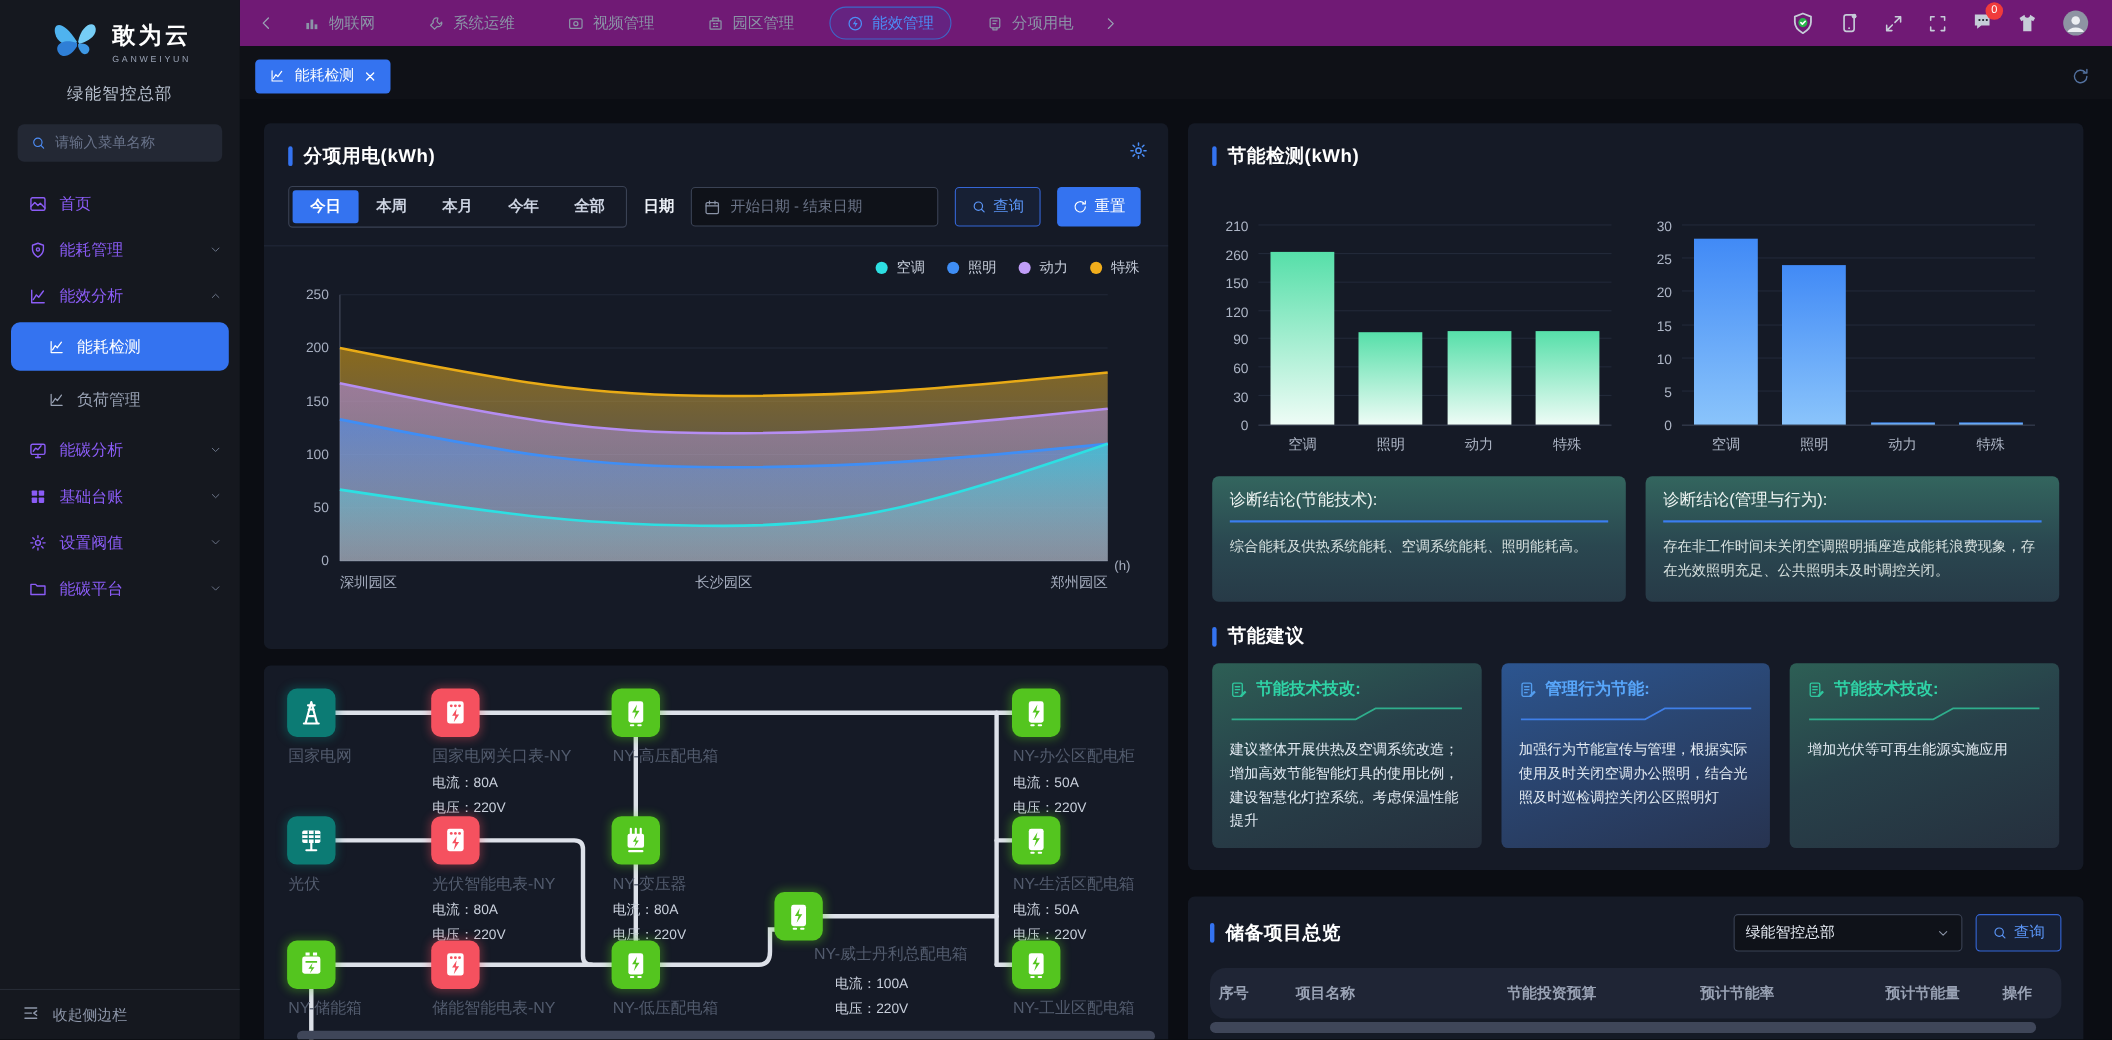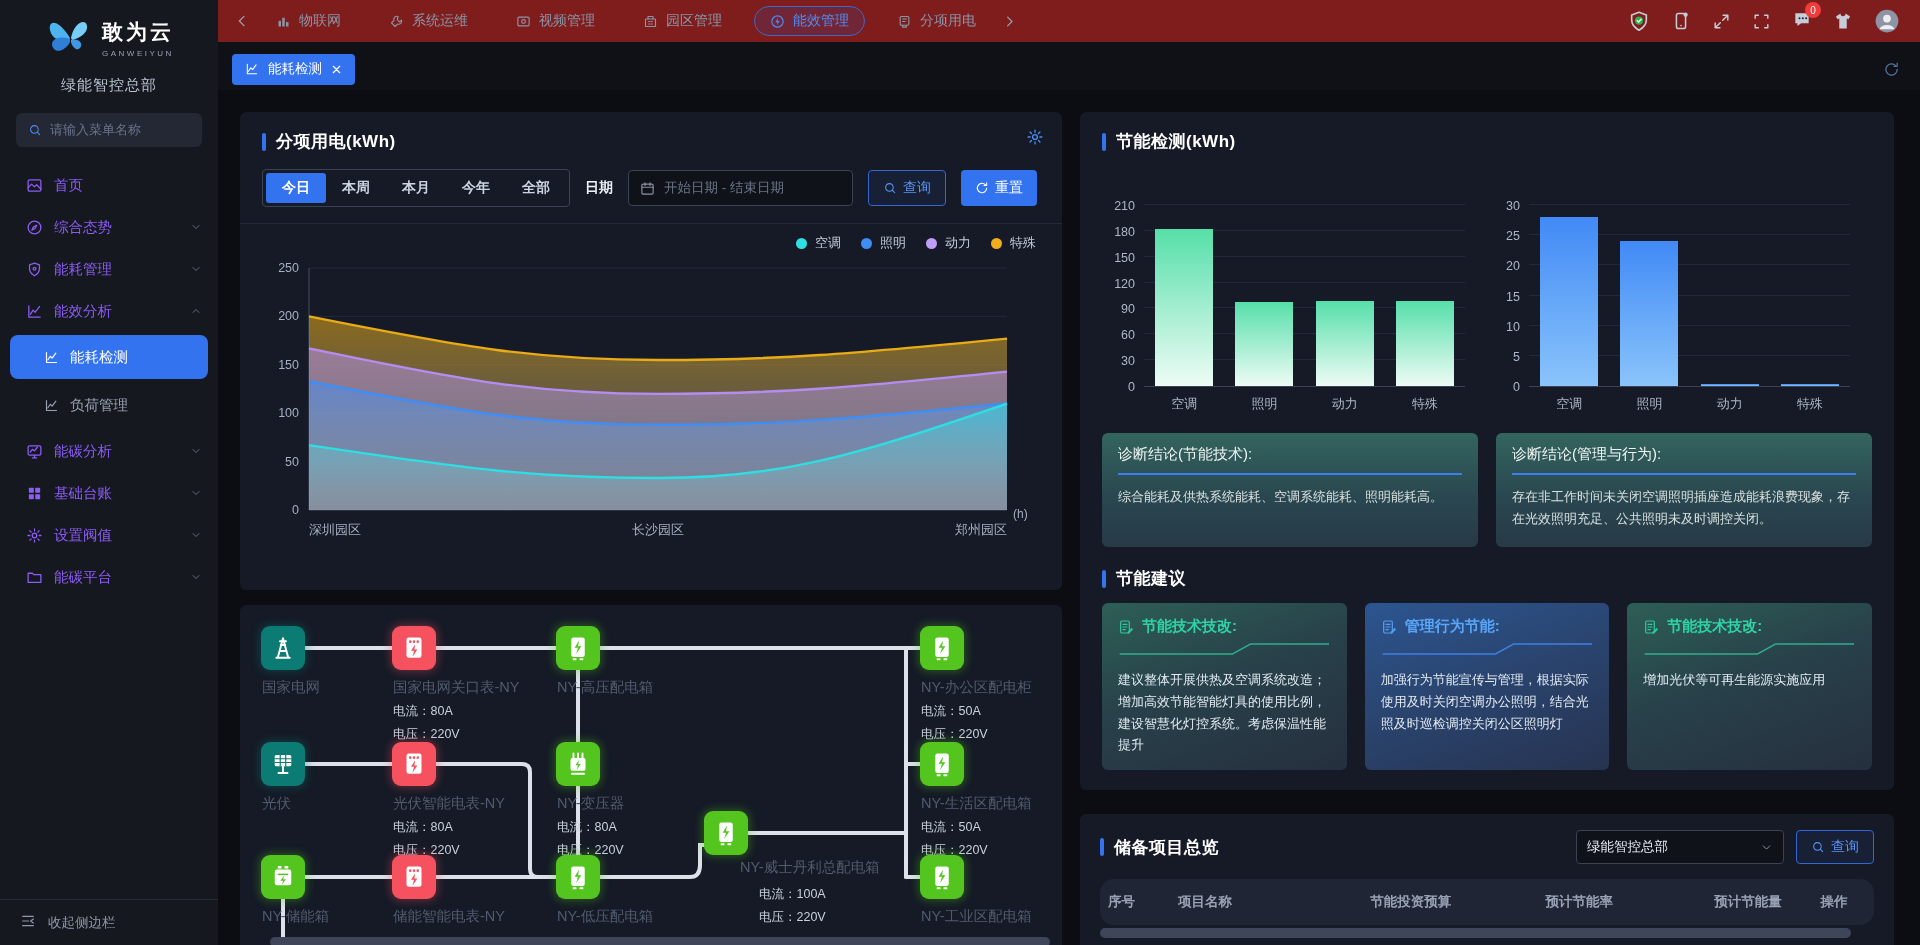--- a/index.html
+++ b/index.html
@@ -19,21 +19,21 @@
   .menu-item .ic { display:flex; width:17px; }
   .menu-item .lbl { flex:1; }
   .menu-item .chev { color:#6b7488; display:flex; }
   .submenu-item { height:44px; margin:4px 10px; border-radius:8px; display:flex; align-items:center; gap:10px; padding:0 0 0 34px; color:#99a2b4; font-size:14.5px; cursor:pointer; }
   .submenu-item.active { background:#3473f0; color:#fff; }
   .submenu-item .ic { display:flex; width:16px; }
   .sidebar-bottom { position:absolute; left:0; right:0; bottom:0; border-top:1px solid #262b35; height:46px; display:flex; align-items:center; gap:12px; padding-left:20px; color:#8f98ab; font-size:13.5px; cursor:pointer; }
 
   
   .main { flex:1; display:flex; flex-direction:column; min-width:0; }
-  .topbar { height:42px; background:#7f1d1d; display:flex; align-items:center; padding:0 20px 0 16px; }
+  .topbar { height:42px; background:#701a75; display:flex; align-items:center; padding:0 20px 0 16px; }
   .nav-back { color:#9aa3b5; display:flex; margin-right:10px; cursor:pointer; }
   .nav-items { display:flex; align-items:center; gap:16px; flex:1; }
   .nav-item { display:flex; align-items:center; gap:8px; color:#8b94a7; font-size:14px; padding:5px 15px; border:1px solid transparent; border-radius:16px; cursor:pointer; white-space:nowrap; }
   .nav-item .ic { display:flex; }
   .nav-item.active { border-color:#3d68c9; background:rgba(45,90,190,0.16); color:#4d8df6; }
   .nav-fwd { color:#9aa3b5; display:flex; margin-left:-6px; cursor:pointer; }
   .top-icons { display:flex; align-items:center; gap:21px; color:#c6ccd8; }
   .top-ic { position:relative; display:flex; cursor:pointer; }
   .badge { position:absolute; top:-7px; right:-9px; background:#f03b3b; color:#fff; font-size:10px; min-width:16px; height:16px; border-radius:8px; display:flex; align-items:center; justify-content:center; padding:0 4px; }
 
@@ -146,34 +146,20 @@
     </div>
     <nav class="menu" id="side-menu">
         <div class="menu-item">
           <span class="ic">
             <svg width="17" height="17" viewBox="0 0 24 24" fill="none" stroke="currentColor" stroke-width="1.8" stroke-linecap="round" stroke-linejoin="round">
               <rect x="3" y="4" width="18" height="16" rx="2"></rect>
               <path d="M3 15l5-5 4 4 3-3 6 6"></path>
             </svg>
           </span>
     <span class="lbl">首页</span>
-        </div>
-        <div class="menu-item">
-          <span class="ic">
-            <svg width="17" height="17" viewBox="0 0 24 24" fill="none" stroke="currentColor" stroke-width="1.8" stroke-linecap="round" stroke-linejoin="round">
-              <circle cx="12" cy="12" r="9"></circle>
-              <path d="M15.2 8.8l-2.3 4.6-4.6 2.3 2.3-4.6z"></path>
-            </svg>
-          </span>
-    <span class="lbl">综合态势</span>
-          <span class="chev">
-            <svg width="12" height="12" viewBox="0 0 24 24" fill="none" stroke="currentColor" stroke-width="1.8" stroke-linecap="round" stroke-linejoin="round">
-              <path d="M6 9l6 6 6-6"></path>
-            </svg>
-          </span>
         </div>
         <div class="menu-item">
           <span class="ic">
             <svg width="17" height="17" viewBox="0 0 24 24" fill="none" stroke="currentColor" stroke-width="1.8" stroke-linecap="round" stroke-linejoin="round">
               <path d="M12 3l7 2.6v5.2c0 4.8-3.4 7.9-7 10-3.6-2.1-7-5.2-7-10V5.6z"></path>
               <circle cx="12" cy="11" r="2"></circle>
             </svg>
           </span>
     <span class="lbl">能耗管理</span>
           <span class="chev">
@@ -707,21 +693,21 @@
                   <div class="bc-tick" style="bottom: 14.2857%;">30</div>
                   <div class="bc-grid" style="bottom: 28.5714%;"></div>
                   <div class="bc-tick" style="bottom: 28.5714%;">60</div>
                   <div class="bc-grid" style="bottom: 42.8571%;"></div>
                   <div class="bc-tick" style="bottom: 42.8571%;">90</div>
                   <div class="bc-grid" style="bottom: 57.1429%;"></div>
                   <div class="bc-tick" style="bottom: 57.1429%;">120</div>
                   <div class="bc-grid" style="bottom: 71.4286%;"></div>
                   <div class="bc-tick" style="bottom: 71.4286%;">150</div>
                   <div class="bc-grid" style="bottom: 85.7143%;"></div>
-                  <div class="bc-tick" style="bottom: 85.7143%;">180</div>
+                  <div class="bc-tick" style="bottom: 85.7143%;">260</div>
                   <div class="bc-grid" style="bottom: 100%;"></div>
                   <div class="bc-tick" style="bottom: 100%;">210</div>
                   <div class="bc-bar" style="left: calc(12.5% - 29px); height: 86.6667%; background: linear-gradient(rgb(86, 223, 169), rgb(238, 252, 246));"></div>
                   <div class="bc-cat" style="left: 12.5%;">空调</div>
                   <div class="bc-bar" style="left: calc(37.5% - 29px); height: 46.1905%; background: linear-gradient(rgb(86, 223, 169), rgb(238, 252, 246));"></div>
                   <div class="bc-cat" style="left: 37.5%;">照明</div>
                   <div class="bc-bar" style="left: calc(62.5% - 29px); height: 47.1429%; background: linear-gradient(rgb(86, 223, 169), rgb(238, 252, 246));"></div>
                   <div class="bc-cat" style="left: 62.5%;">动力</div>
                   <div class="bc-bar" style="left: calc(87.5% - 29px); height: 47.1429%; background: linear-gradient(rgb(86, 223, 169), rgb(238, 252, 246));"></div>
                   <div class="bc-cat" style="left: 87.5%;">特殊</div>

